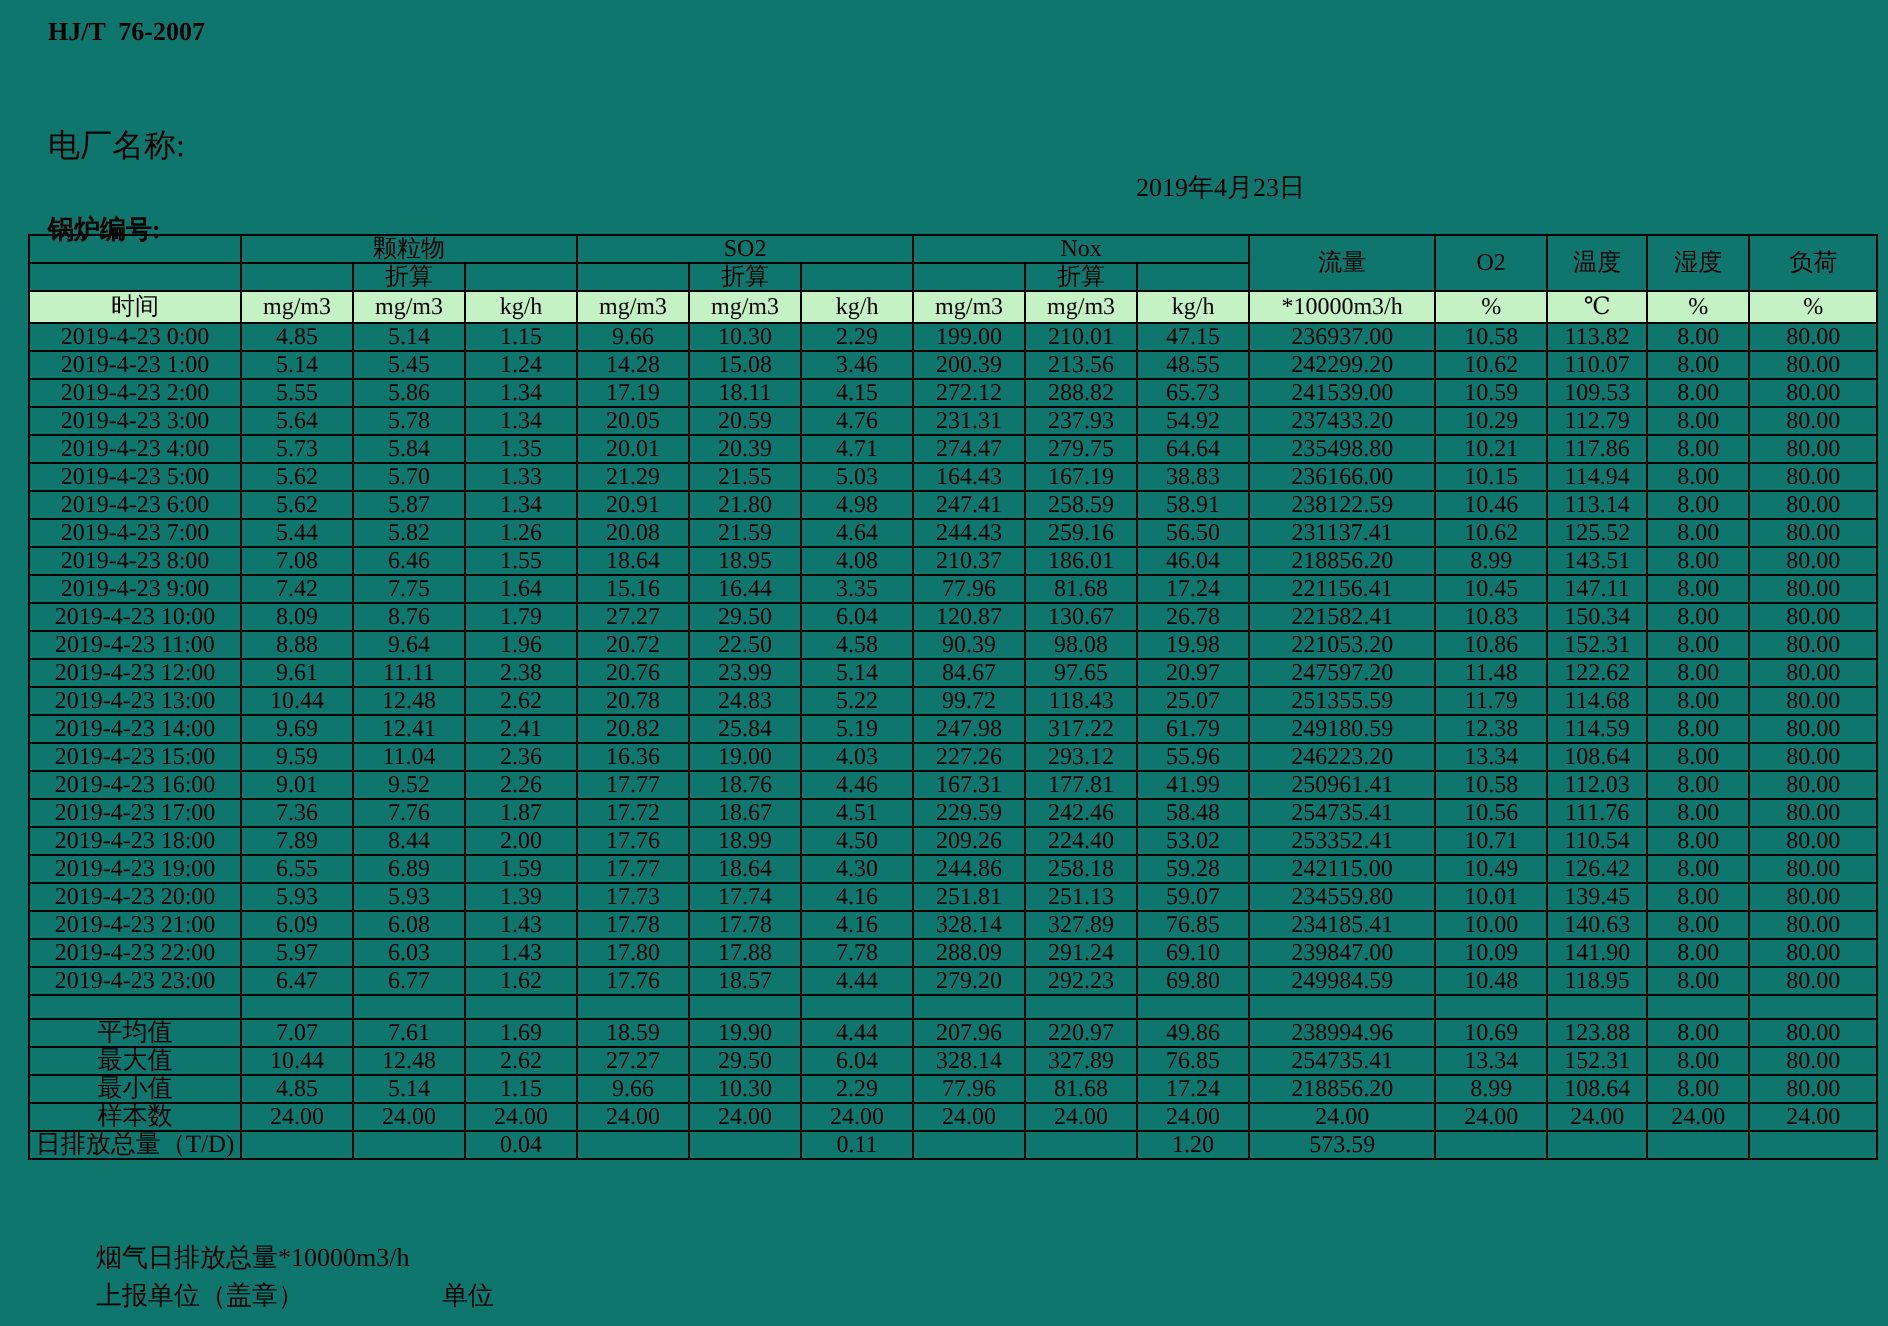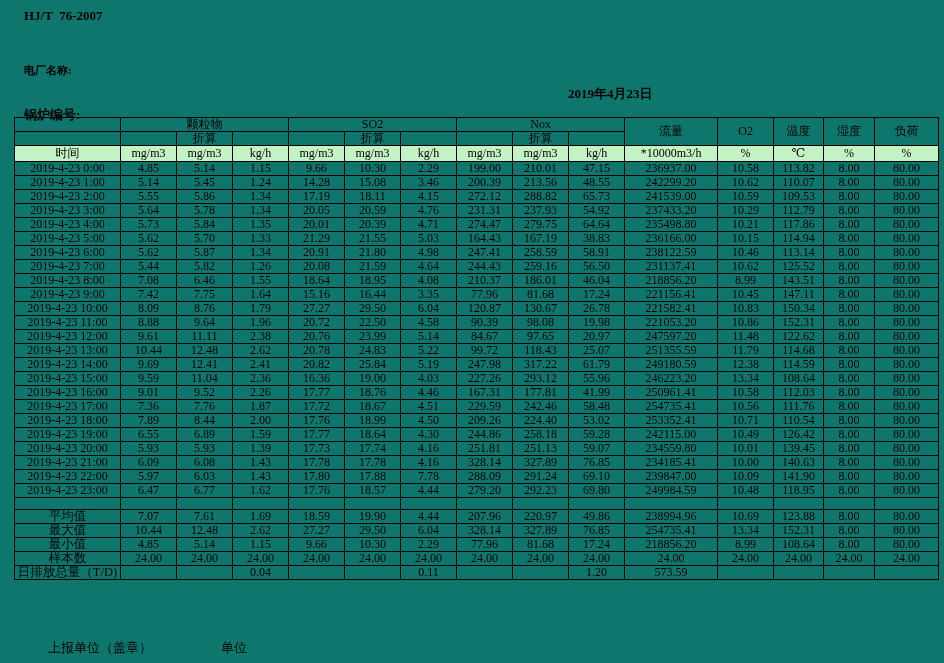--- a/index.html
+++ b/index.html
@@ -11,23 +11,23 @@
     overflow:hidden;
   }
   .std{
     position:absolute;left:24px;top:8px;
     font-weight:bold;font-size:13px;white-space:pre;
   }
   .title{
     position:absolute;left:213px;top:32px;
     font-weight:bold;font-size:16px;letter-spacing:1px;
   }
-  .plant{position:absolute;left:24px;top:63px;font-weight:bold;font-size:11px;}
+  .plant{position:absolute;left:24px;top:63px;font-weight:normal;font-size:16px;}
   .boiler{position:absolute;left:24px;top:83px;font-weight:bold;font-size:13px;margin-top:23px;}
-  .date{position:absolute;left:568px;top:85px;font-size:13px;font-weight:bold;}
+  .date{position:absolute;left:568px;top:85px;font-size:13px;}
   table.report{
     position:absolute;left:14px;top:117px;
     border-collapse:collapse;table-layout:fixed;
     width:918px;
     font-size:12px;
   }
   table.report td{
     border:1px solid #000;
     padding:0;overflow:hidden;white-space:nowrap;
     line-height:1.05;
@@ -624,16 +624,17 @@
           <td class="num-cell">1.20</td>
           <td class="num-cell">573.59</td>
           <td class="num-cell"></td>
           <td class="num-cell"></td>
           <td class="num-cell"></td>
           <td class="num-cell"></td>
         </tr>
       </tbody>
   </table>
 
+  <div class="foot1">烟气日排放总量*10000m3/h</div>
   <div class="foot2">上报单位（盖章）</div>
   <div class="foot3">单位</div>
 
 </div>
 
 </body></html>

